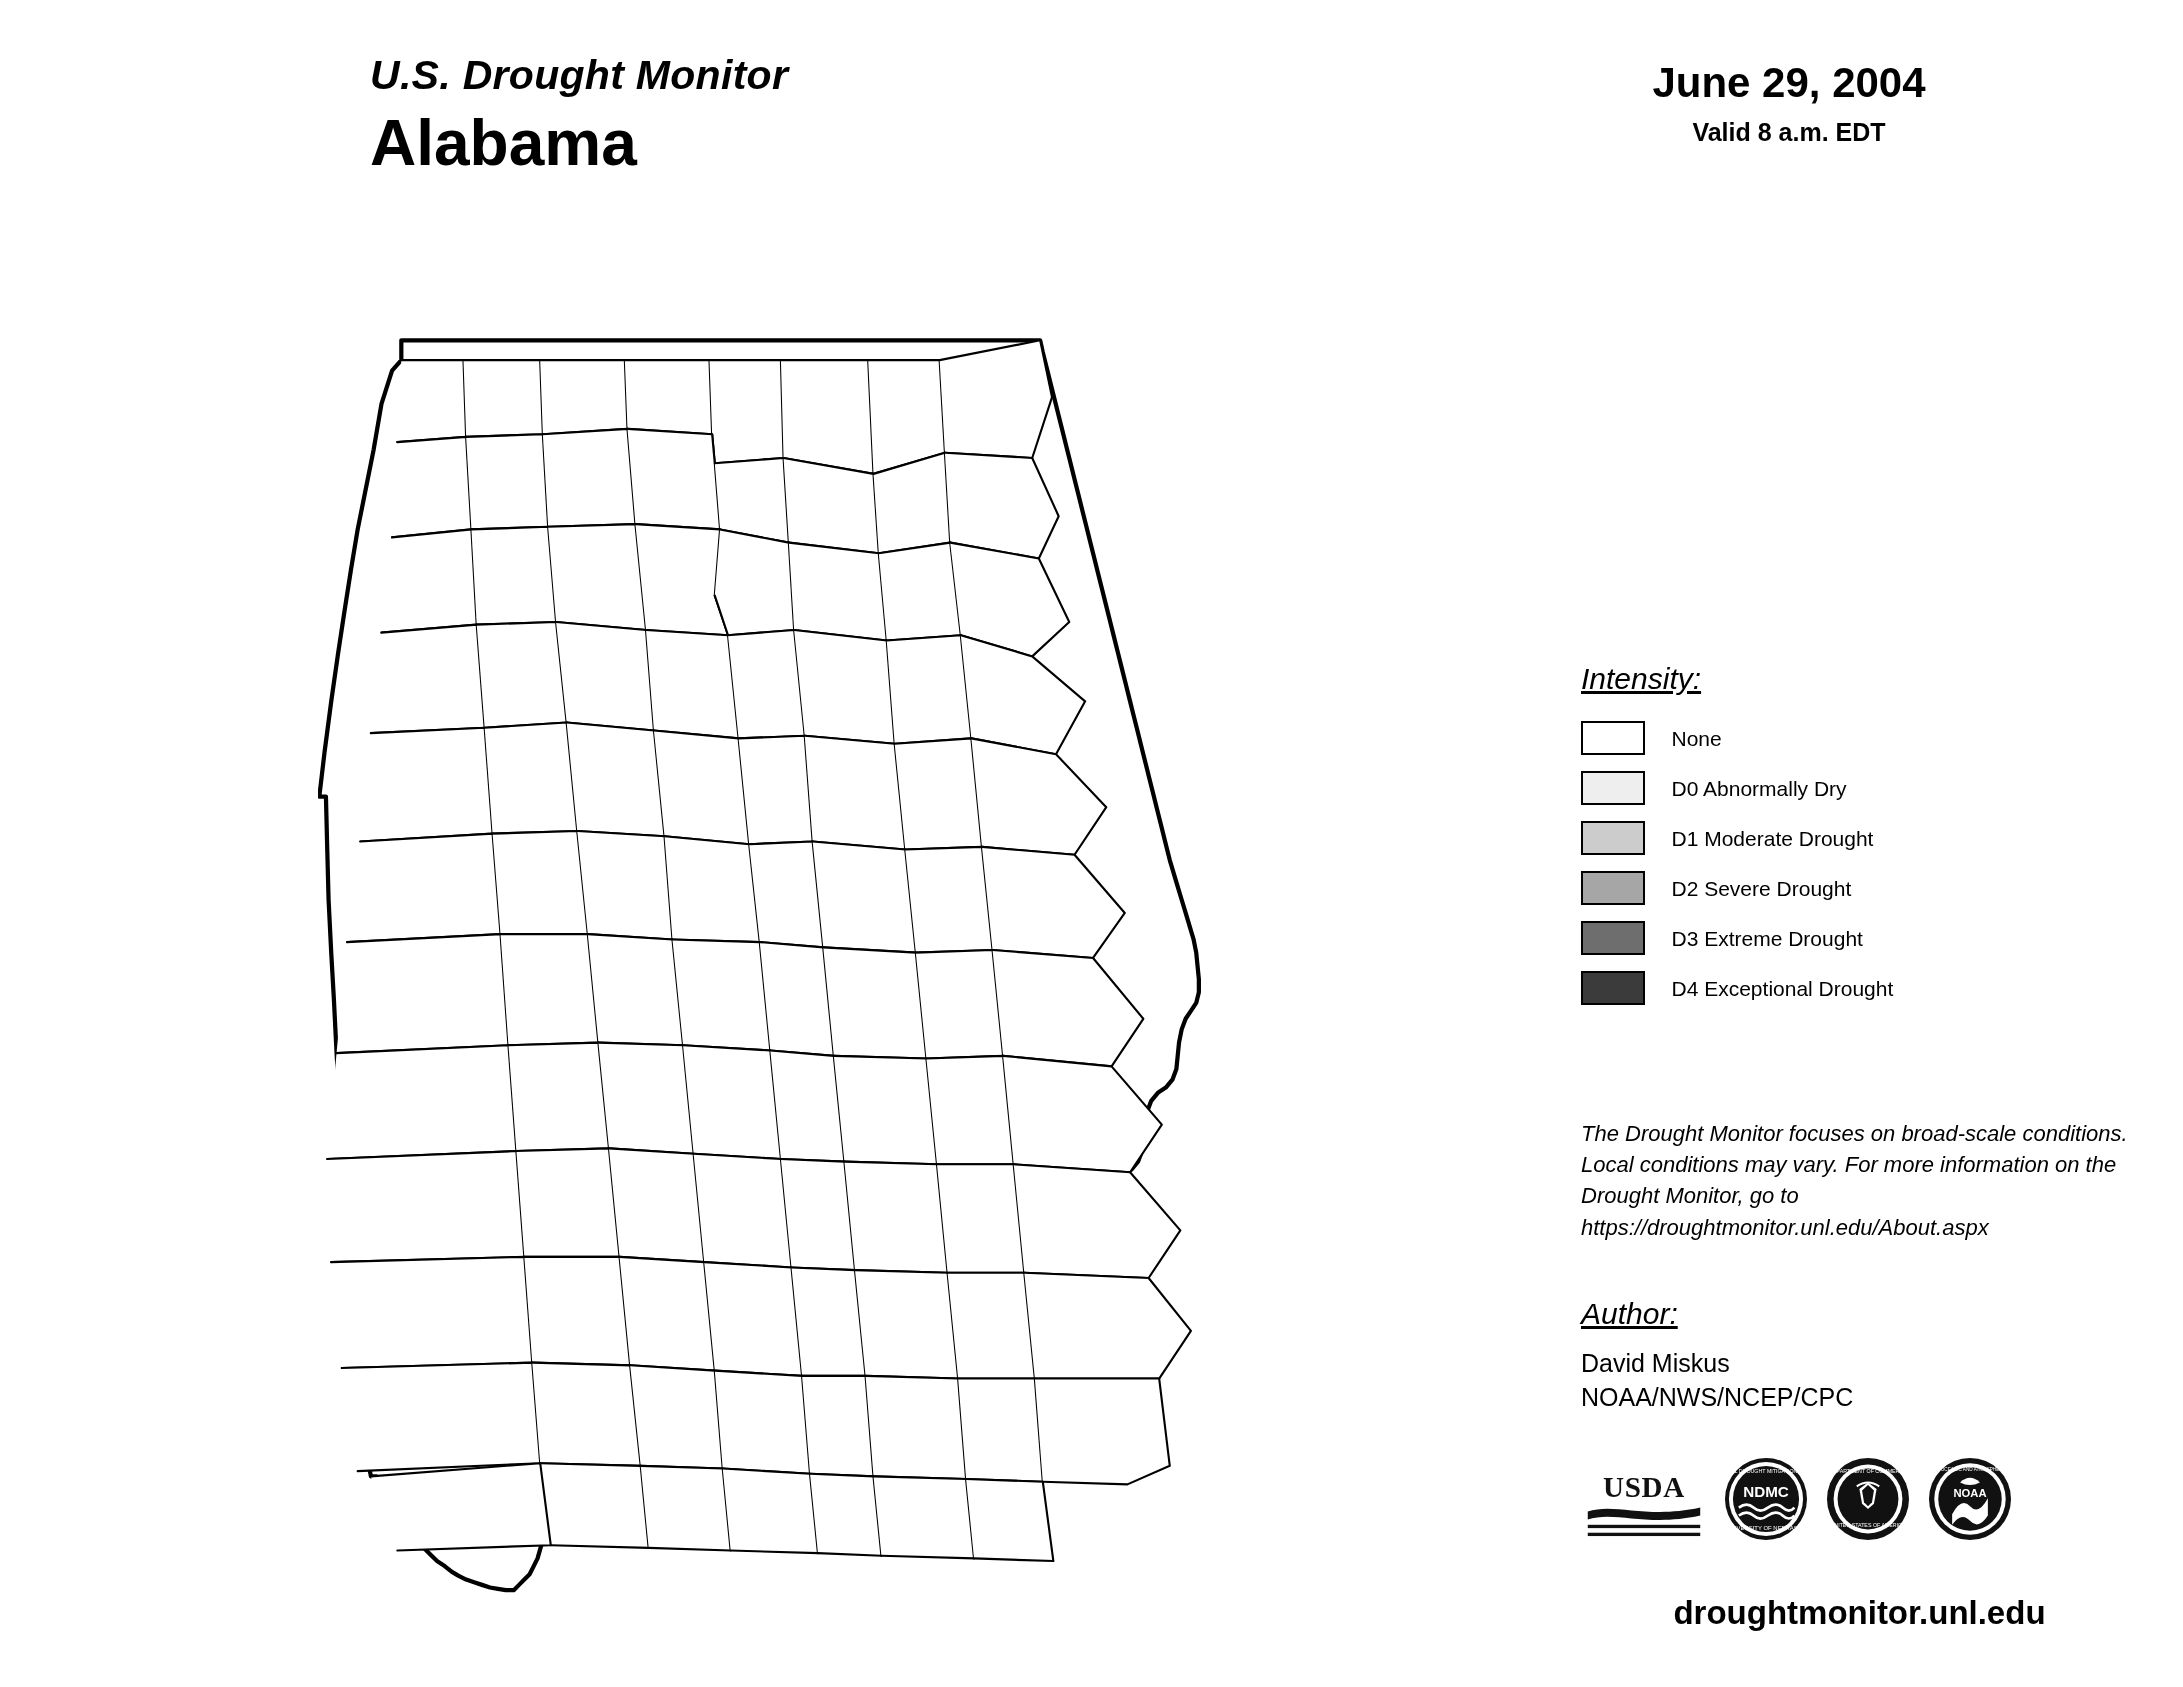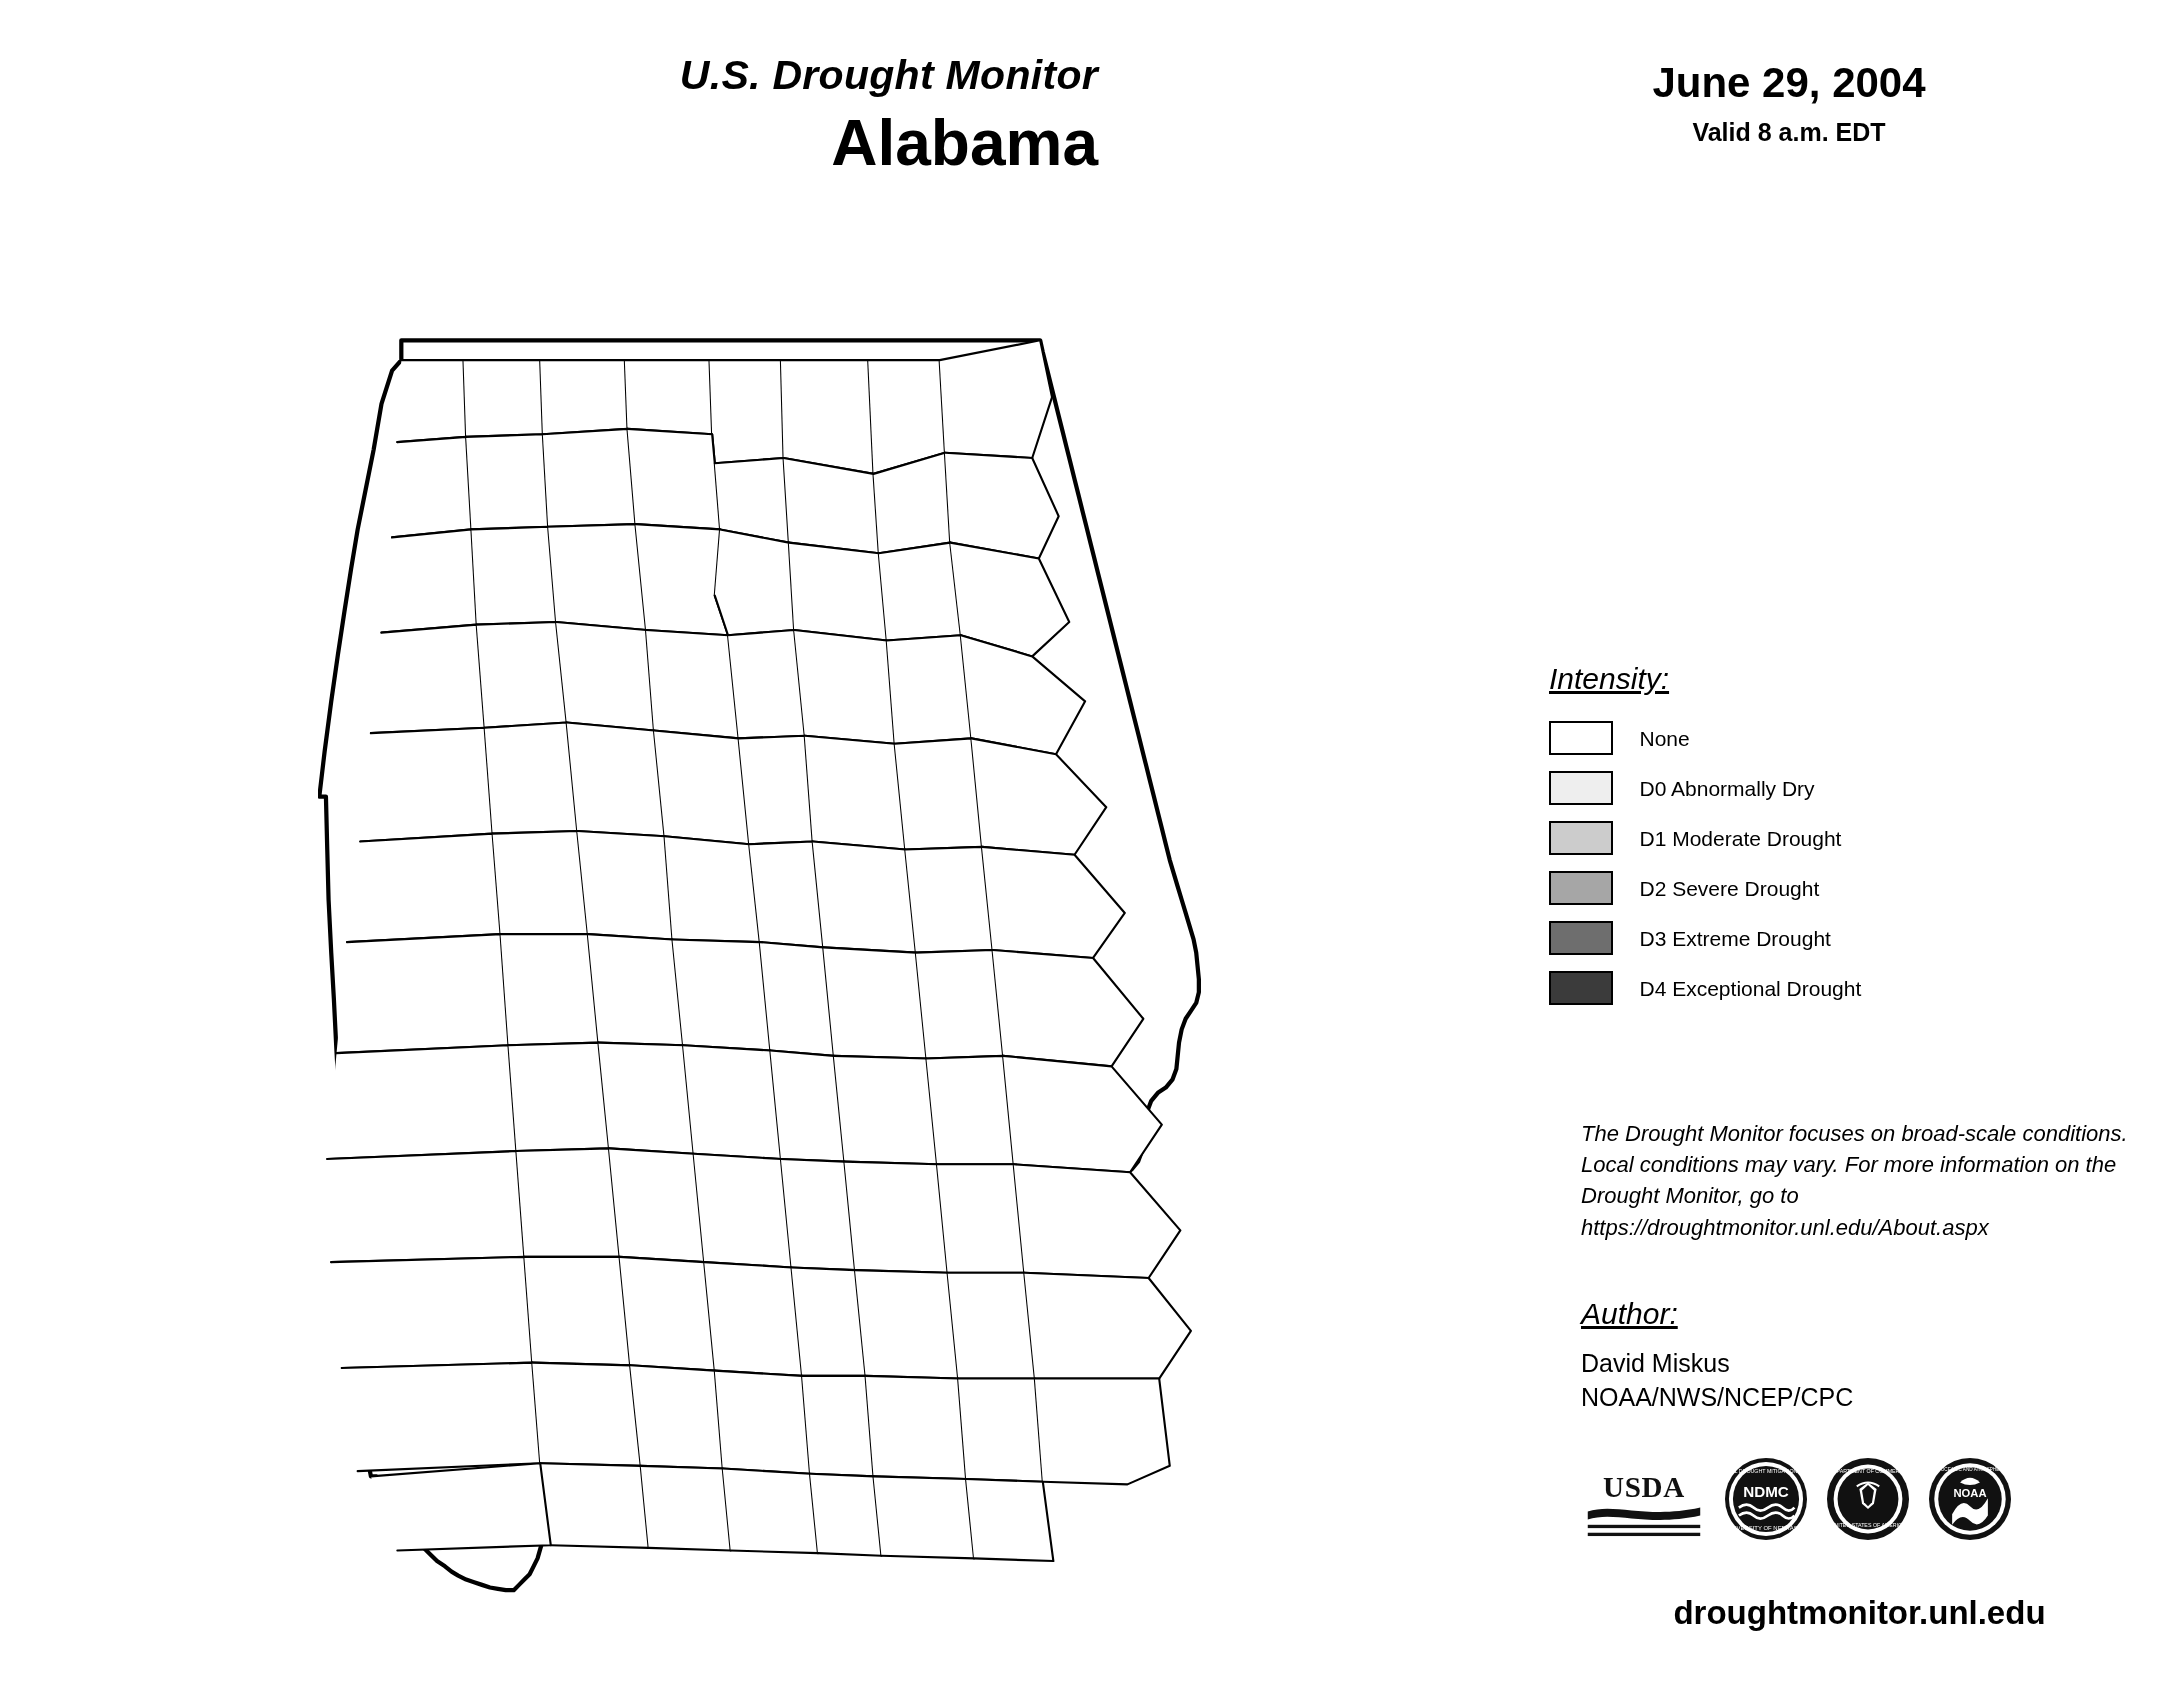--- a/index.html
+++ b/index.html
@@ -15,21 +15,21 @@
     color: #000000;
     overflow: hidden;
   }
 
   
   #title-block {
     position: absolute;
     left: 370px;
     top: 53px;
     width: 728px;
-    text-align: right;
+    text-align: left;
   }
   #dm-title {
     font-size: 41px;
     font-weight: bold;
     font-style: italic;
     letter-spacing: 0.3px;
     line-height: 1.1;
   }
   #state-title {
     font-size: 64px;
@@ -74,21 +74,21 @@
   }
   #map-svg {
     display: block;
     width: 100%;
     height: 100%;
   }
 
   
   #legend {
     position: absolute;
-    left: 1549px;
+    left: 1581px;
     top: 662px;
     width: 556px;
   }
   #legend-title {
     font-size: 30px;
     font-style: italic;
     text-decoration: underline;
     margin-bottom: 17px;
   }
   .legend-row {

